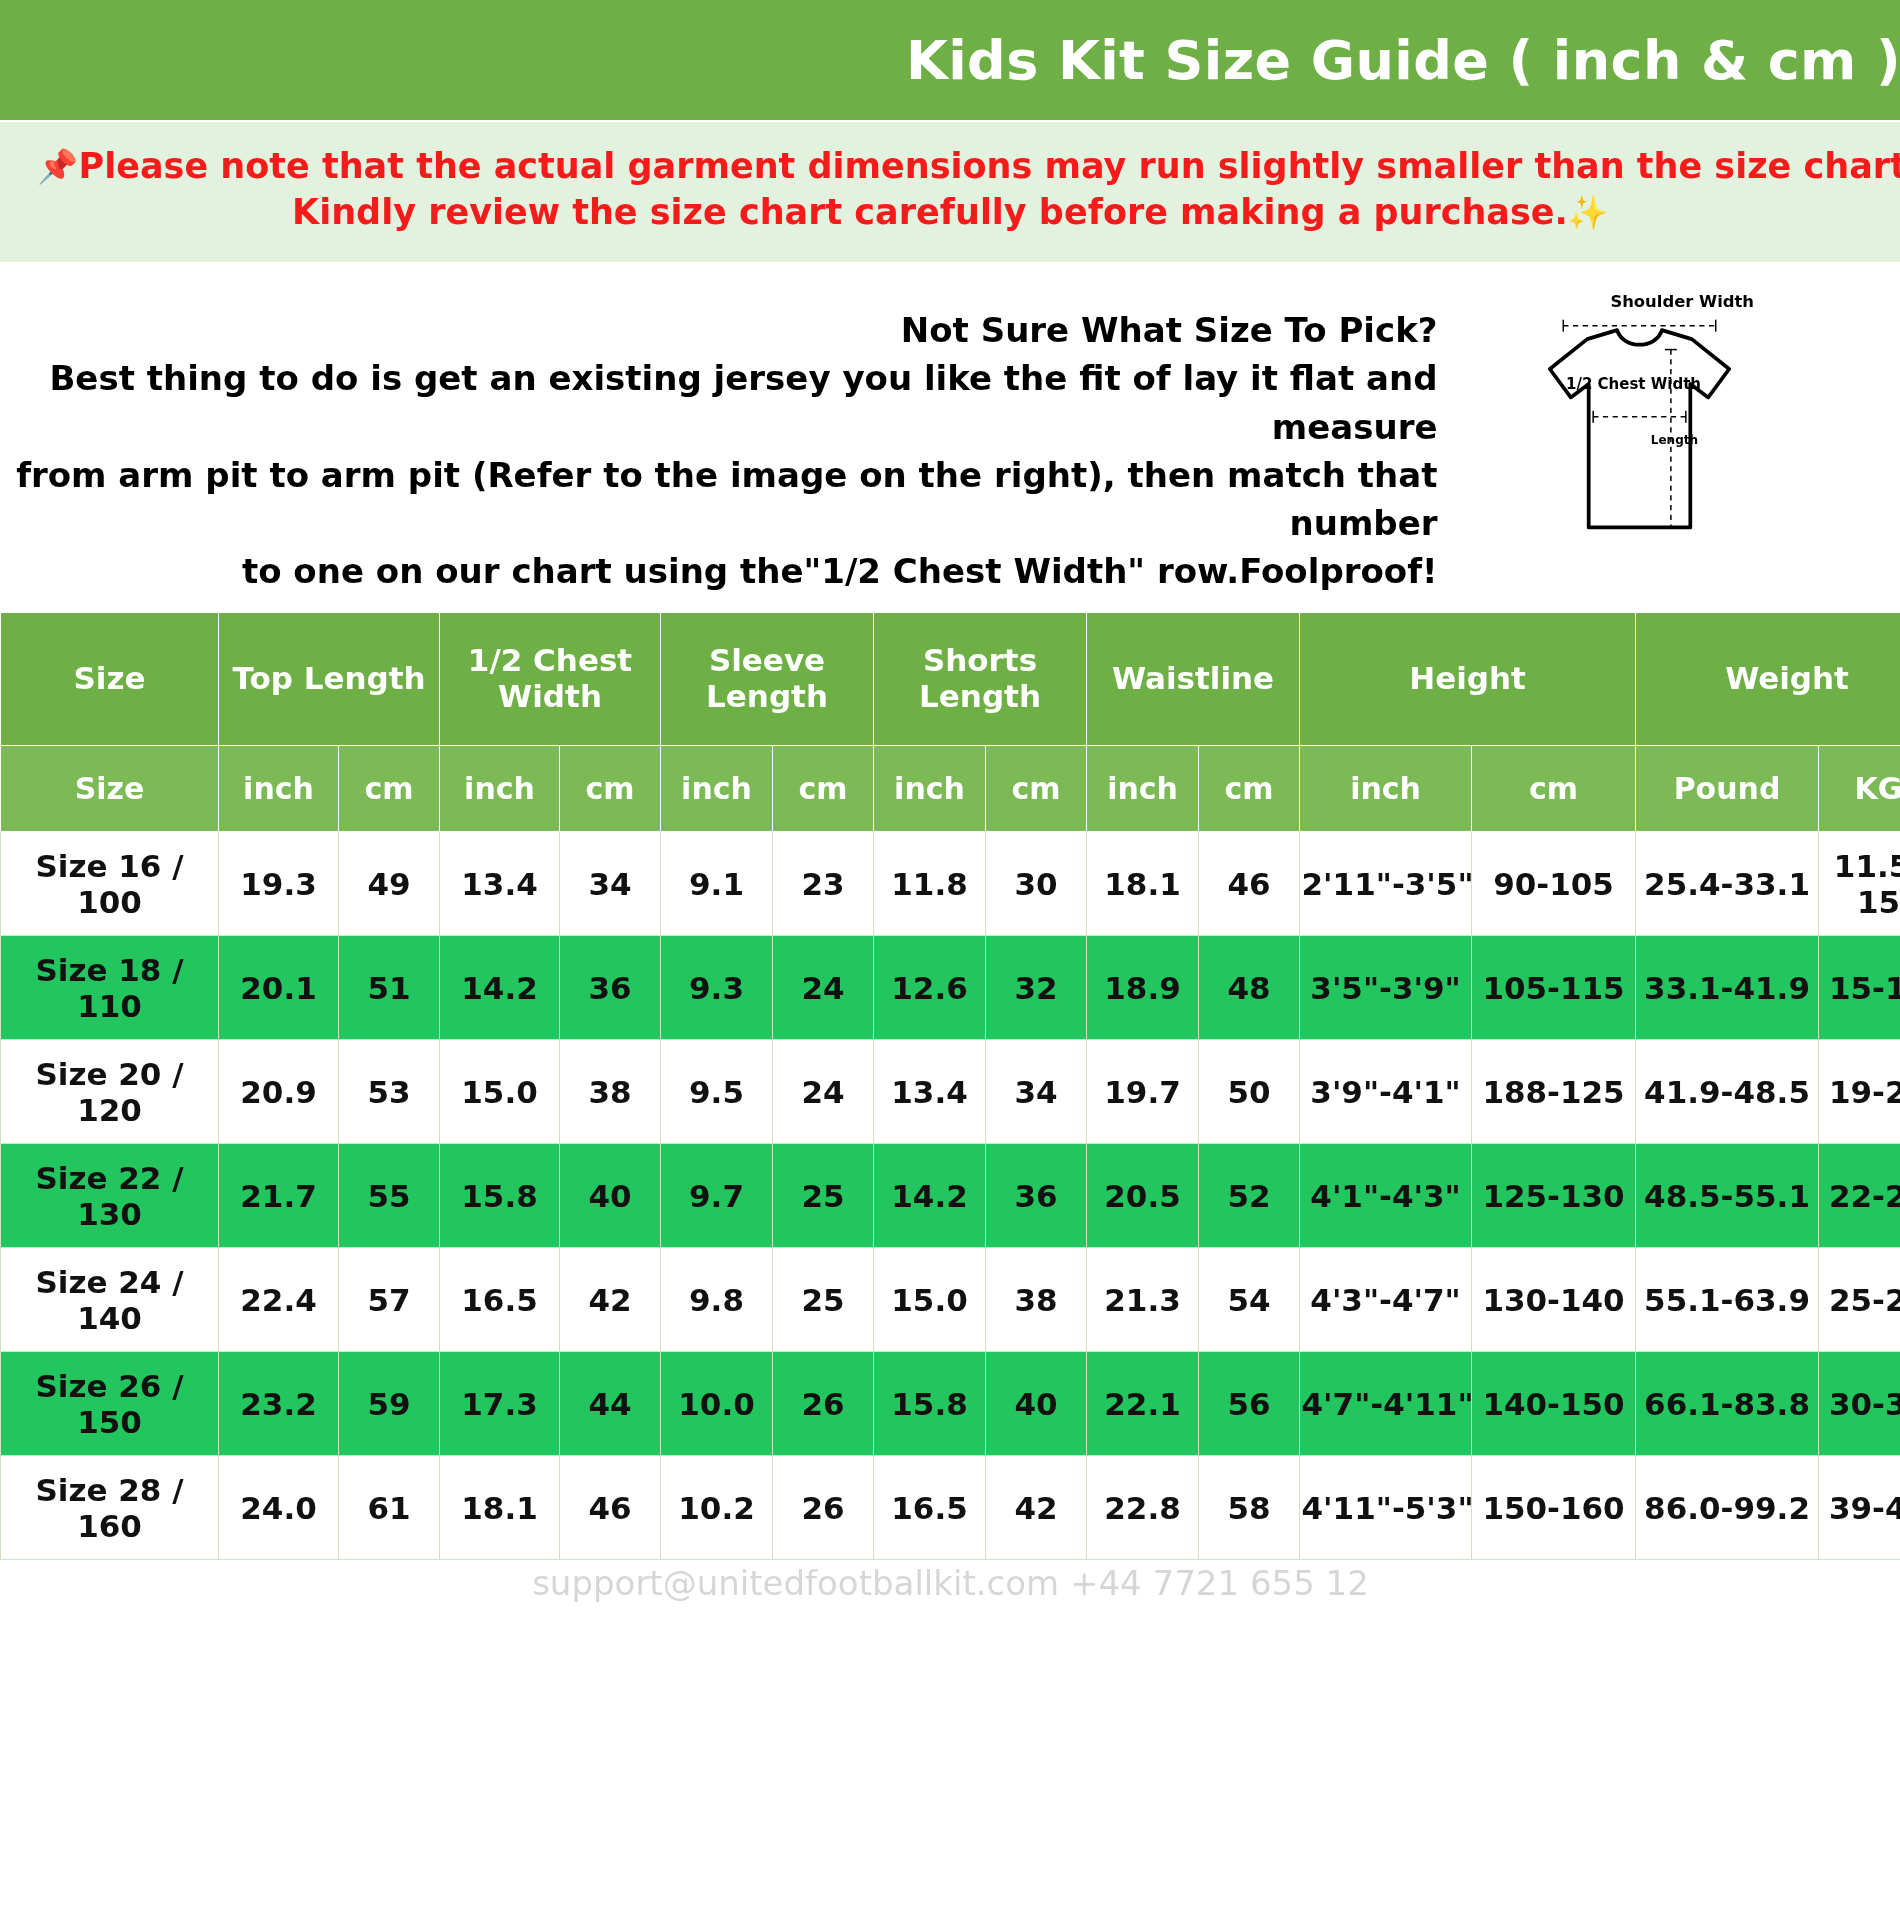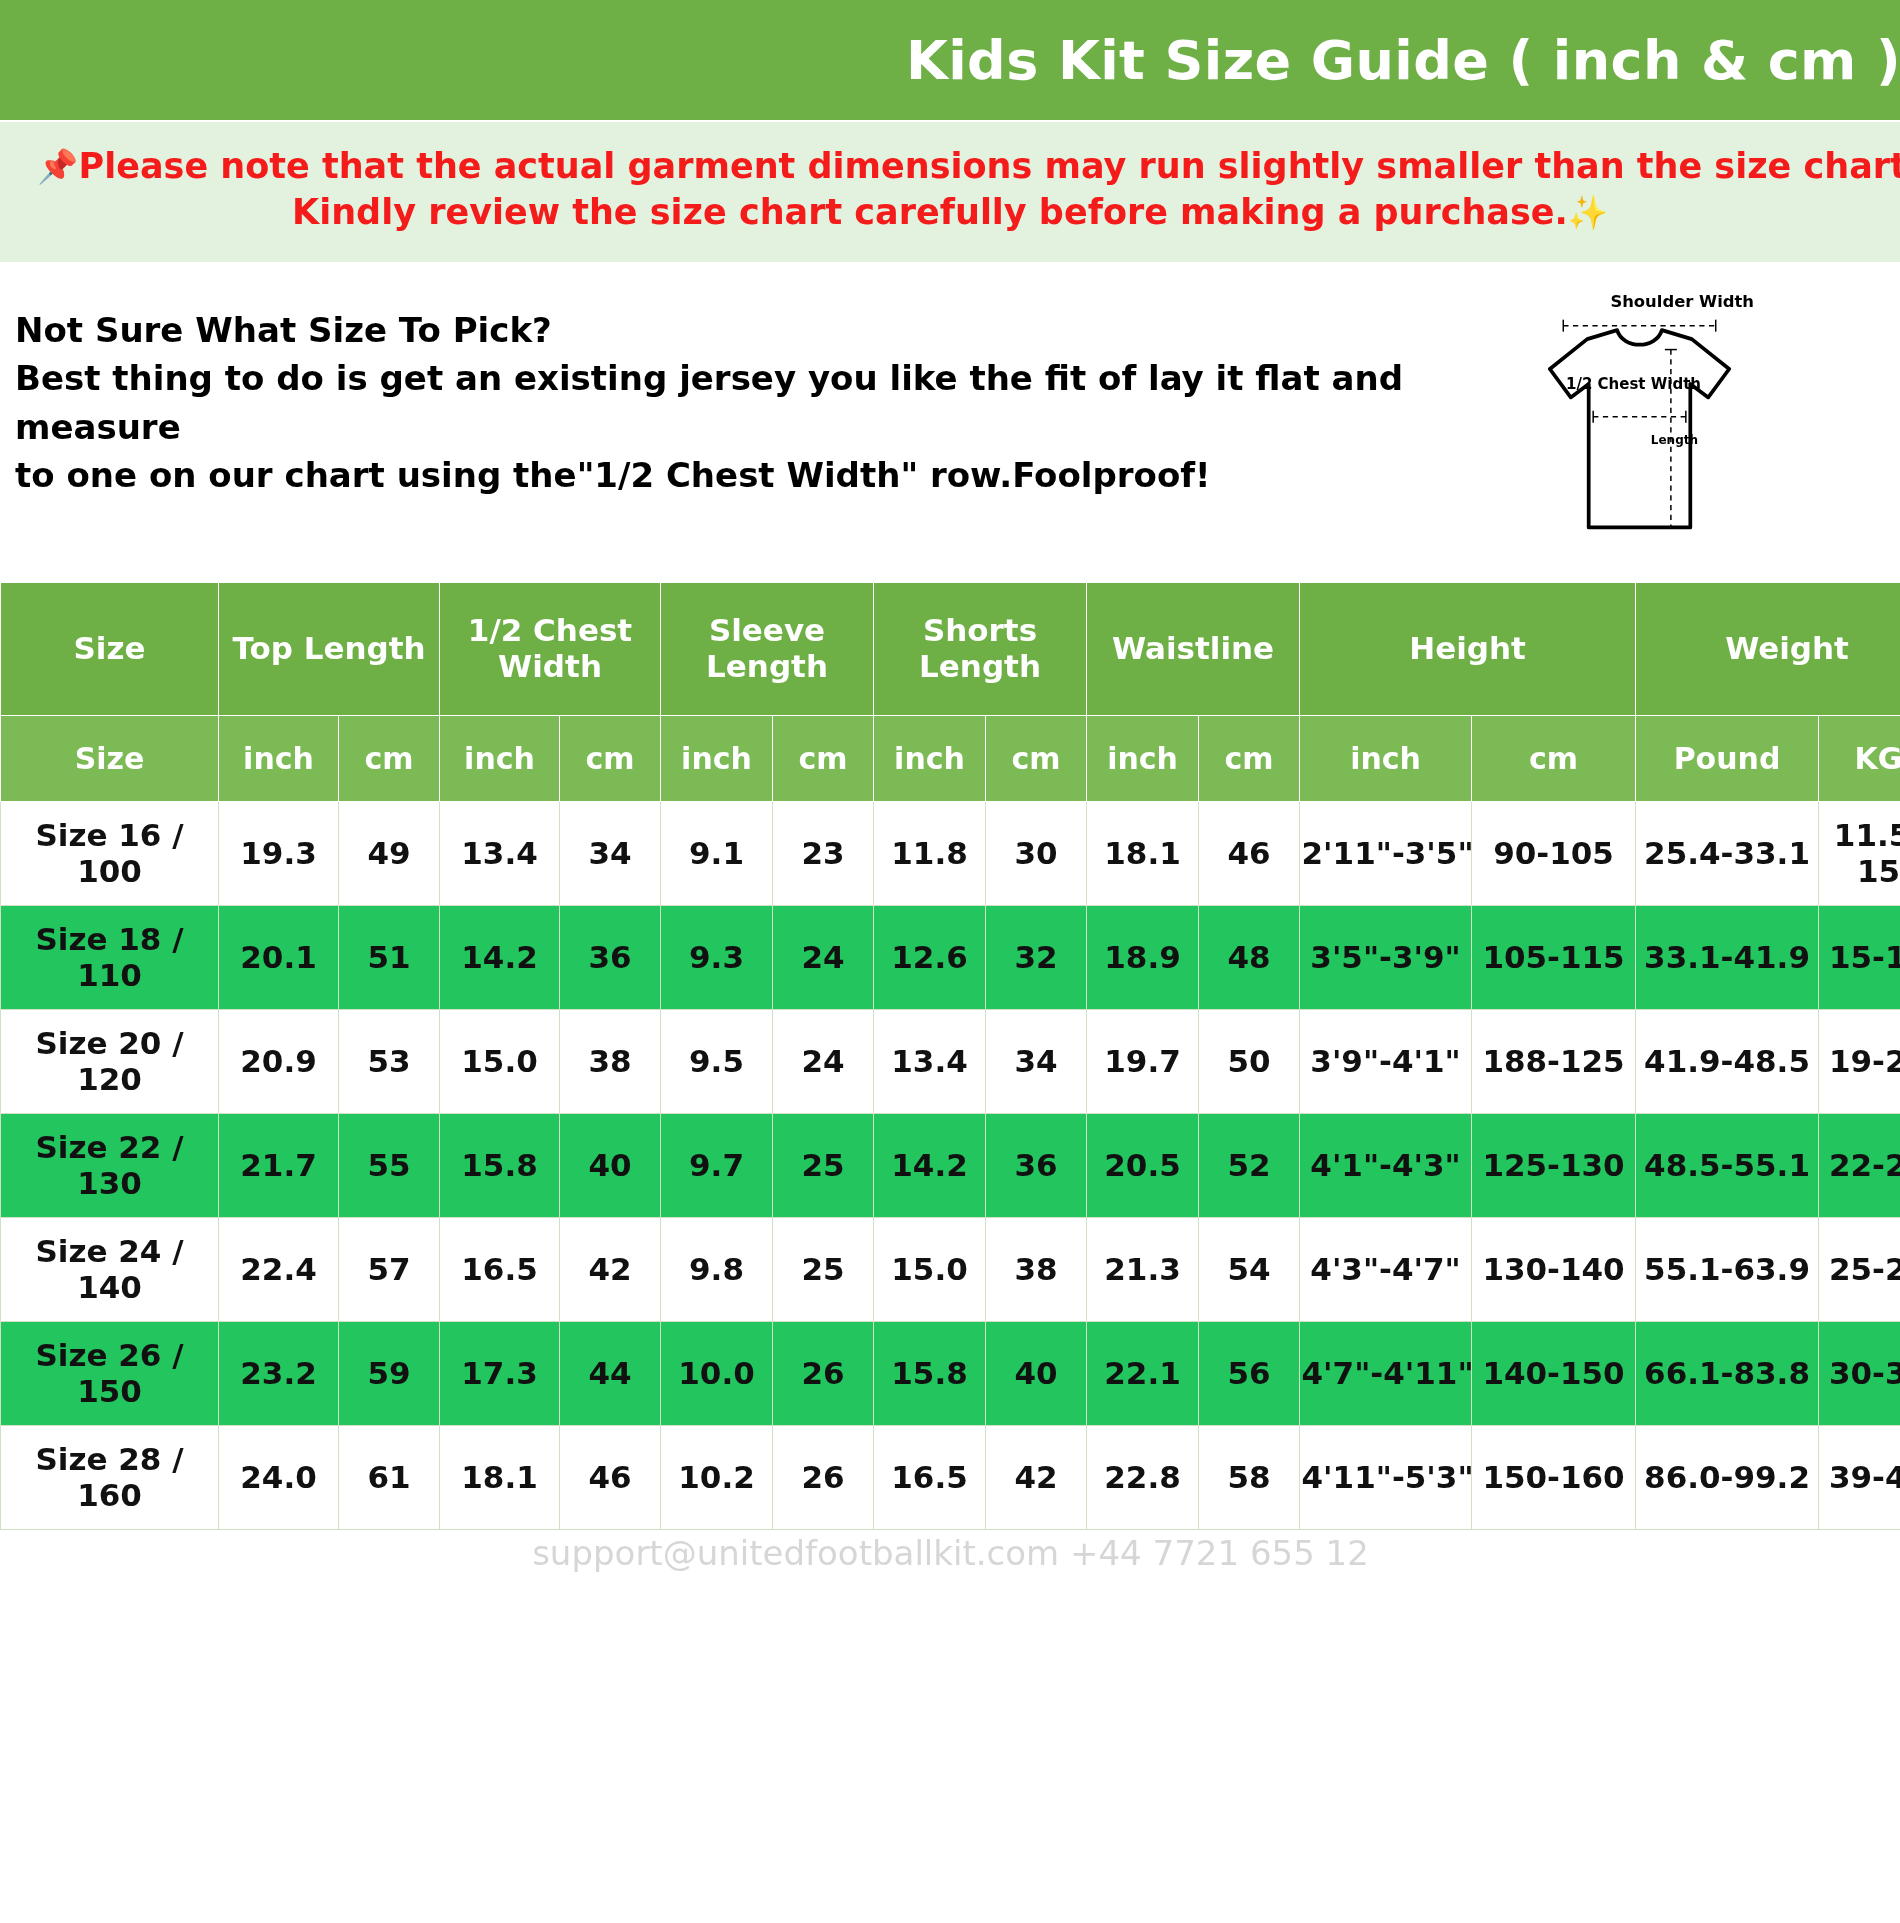--- a/index.html
+++ b/index.html
@@ -68,21 +68,21 @@
     background: #ffffff;
     display: flex;
     align-items: flex-start;
     padding: 19.4px 7.5px 16.4px 7.5px;
     position: relative;
     min-height: 314px;
     box-sizing: border-box;
   }
   .help-text {
     flex: 1;
-    text-align: left;
+    text-align: right;
     font-size: 34px;
     font-weight: bold;
     line-height: 1.42;
     color: #000;
     padding-top: 22.4px;
     padding-left: 7.5px;
     padding-right: 45px;
   }
   .help-text .q { display: block; }
   .shirt-wrap {
@@ -187,20 +187,21 @@
     </div>
     <div class="line">
       <span>Kindly review the size chart carefully before making a purchase.</span><span class="sparkle-icon">✨</span>
     </div>
   </div>
 
   <div class="help">
     <div class="help-text">
       <span class="q">Not Sure What Size To Pick?</span>
       <span class="q">Best thing to do is get an existing jersey you like the fit of lay it flat and measure</span>
+      <span class="q">from arm pit to arm pit (Refer to the image on the right), then match that number</span>
       <span class="q">to one on our chart using the"1/2 Chest Width" row.Foolproof!</span>
     </div>
     <div class="shirt-wrap">
       <svg width="269" height="262" viewBox="0 0 360 350">
 
         <line x1="78" y1="30" x2="282" y2="30" stroke="#000" stroke-width="2" stroke-dasharray="7,6"></line>
         <line x1="78" y1="22" x2="78" y2="38" stroke="#000" stroke-width="2"></line>
         <line x1="282" y1="22" x2="282" y2="38" stroke="#000" stroke-width="2"></line>
 
         <path d="M110 48 L150 36 C158 62 202 62 210 36 L250 48 L300 88 L272 126 L248 108 L248 300 L112 300 L112 108 L88 126 L60 88 Z" fill="#ffffff" stroke="#000" stroke-width="5" stroke-linejoin="round"></path>

